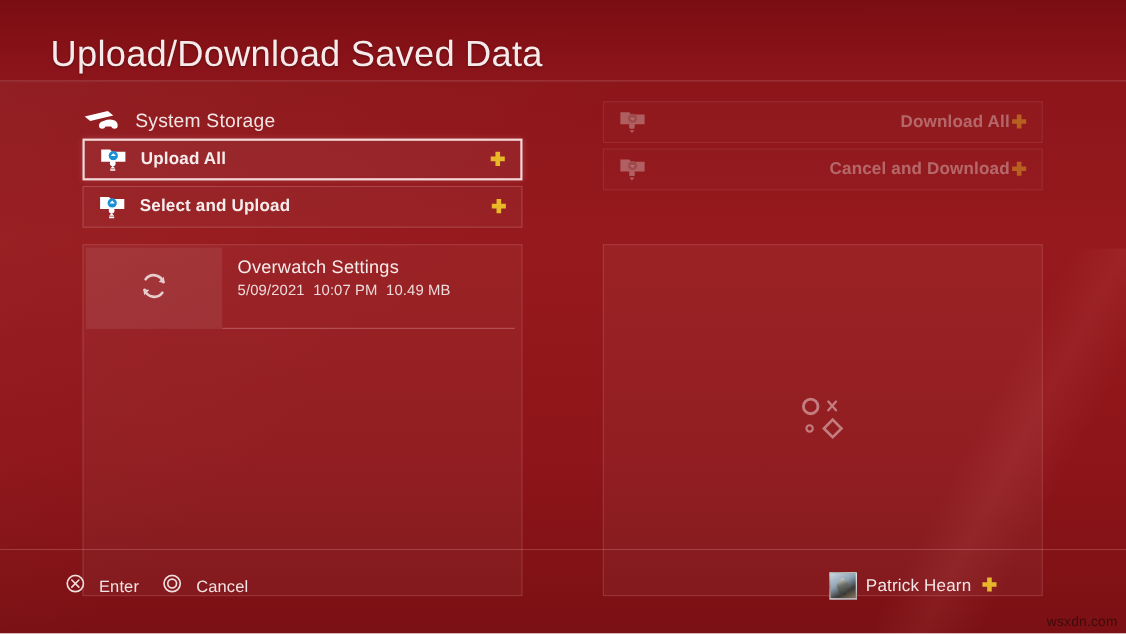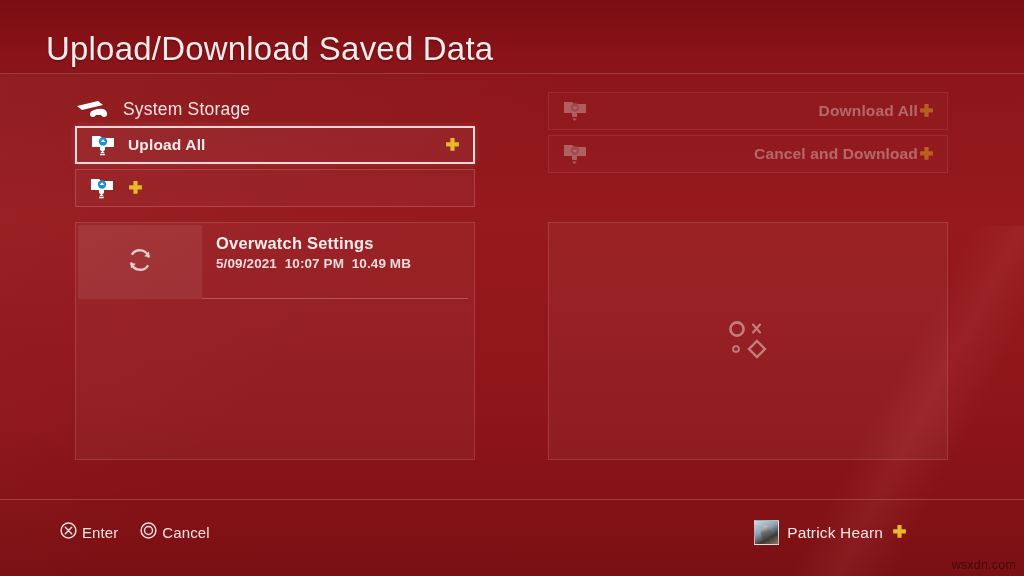--- a/index.html
+++ b/index.html
@@ -111,24 +111,23 @@
     flex: 1;
   }
   .action.disabled .action-label { color: #e2c7c7; text-align: right; }
   .plus-badge { flex: none; width: 17px; height: 17px; }
 
   
   .panel {
     position: absolute;
     top: 222px;
     width: 400px;
-    height: 238px;
+    height: 320px;
     background: rgba(255,255,255,0.04);
     border: 1px solid rgba(255,190,190,0.17);
-    font-weight: bold;
   }
   .panel-left  { left: 75px; }
   .panel-right { left: 548px; }
 
   .save-item {
     position: relative;
     display: flex;
     align-items: flex-start;
     height: 78px;
     padding: 0;
@@ -184,21 +183,21 @@
     border-top: 1px solid rgba(255,190,190,0.24);
   }
   .hints {
     position: absolute;
     left: 60px;
     top: 22px;
     display: flex;
     align-items: center;
     gap: 22px;
   }
-  .hint { display: flex; align-items: center; gap: 5px; }
+  .hint { display: flex; align-items: center; gap: 13px; }
   .hint-label {
     font-size: 15px;
     color: #f2e4e4;
     letter-spacing: 0.1px;
   }
 
   .user {
     position: absolute;
     right: 116px;
     top: 20px;
@@ -281,20 +280,21 @@
       <span class="action-icon">
         <svg width="25" height="24" viewBox="0 0 25 24">
           <path d="M1 3 h8 l2 2 h12 v9 h-22 Z" fill="#ffffff"></path>
           <circle cx="12" cy="8.5" r="4.2" fill="#1b8fd4"></circle>
           <path d="M12 6.3 l2.4 2.6 h-4.8 Z" fill="#ffffff"></path>
           <circle cx="11.5" cy="15.4" r="2.6" fill="#ffffff"></circle>
           <path d="M11.5 17.6 l2.3 2.6 h-4.6 Z" fill="#ffffff"></path>
           <path d="M9.2 21.6 h4.6" stroke="#ffffff" stroke-width="1.4"></path>
         </svg>
       </span>
+      <span class="action-label">Select and Upload</span>
       <span class="plus-badge">
         <svg width="17" height="17" viewBox="0 0 17 17">
           <path d="M6.4 1 h4.2 v4.3 h4.3 v4.2 h-4.3 v4.3 h-4.2 v-4.3 h-4.3 v-4.2 h4.3 Z" fill="#e8b828"></path>
         </svg>
       </span>
     </div>
   </div>
 
   <div class="col col-right">
 

